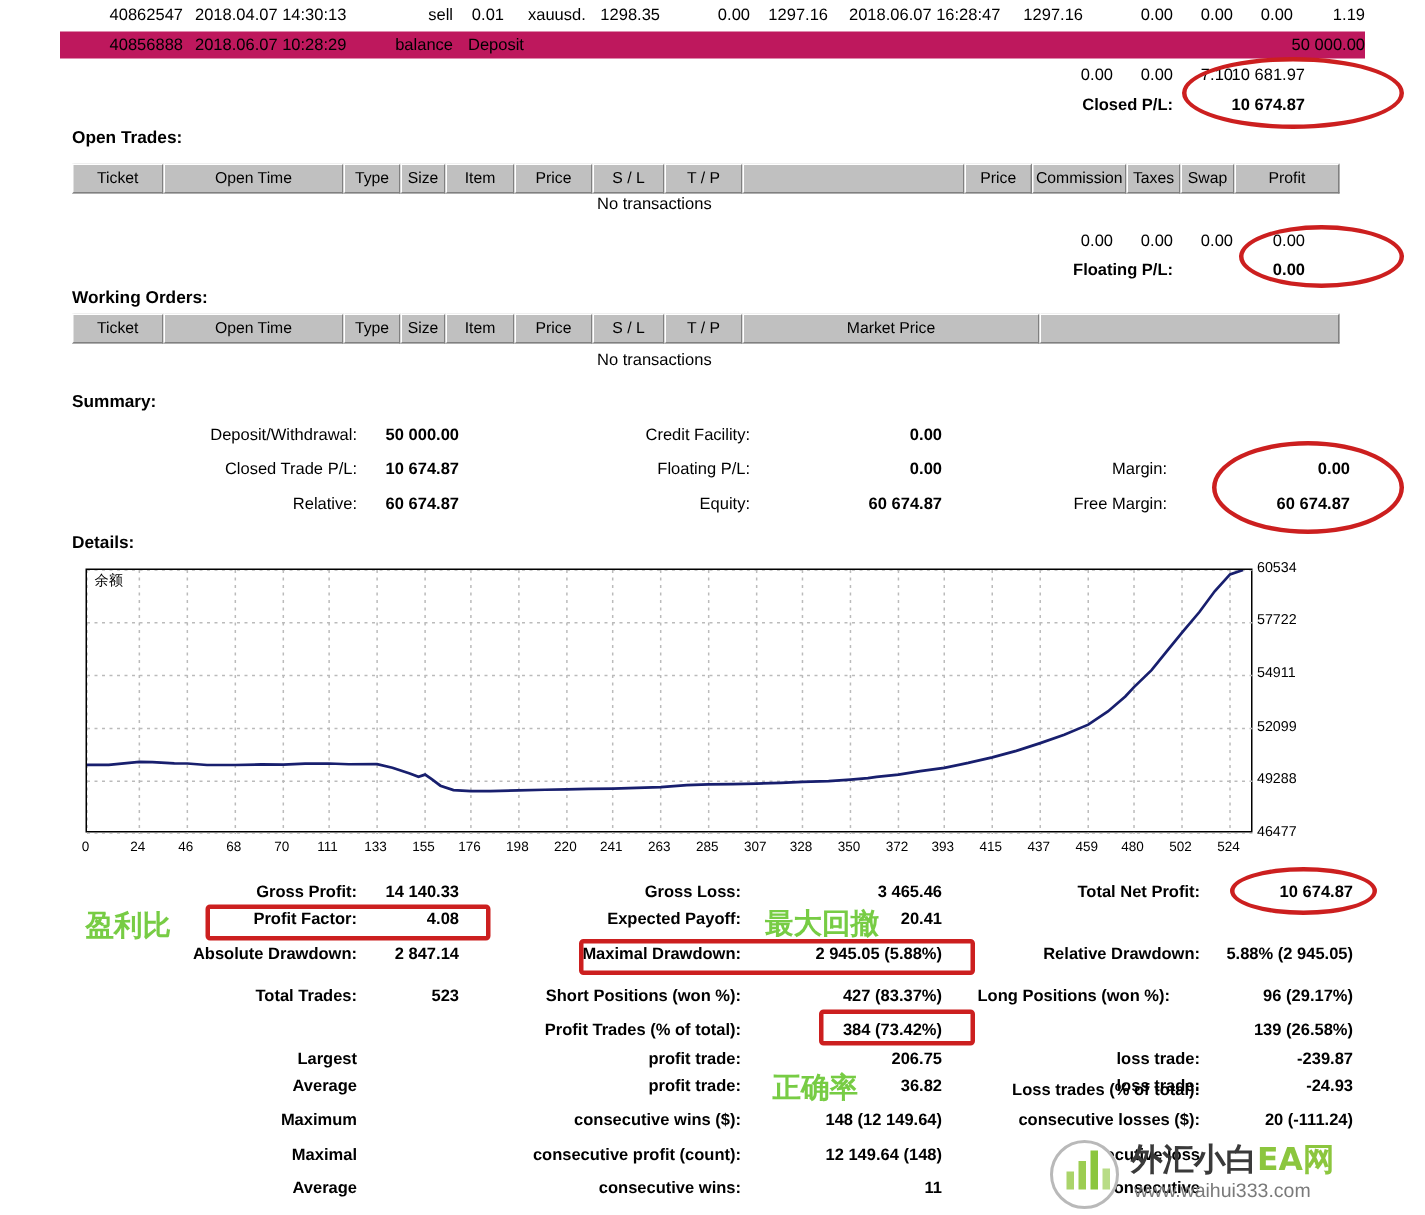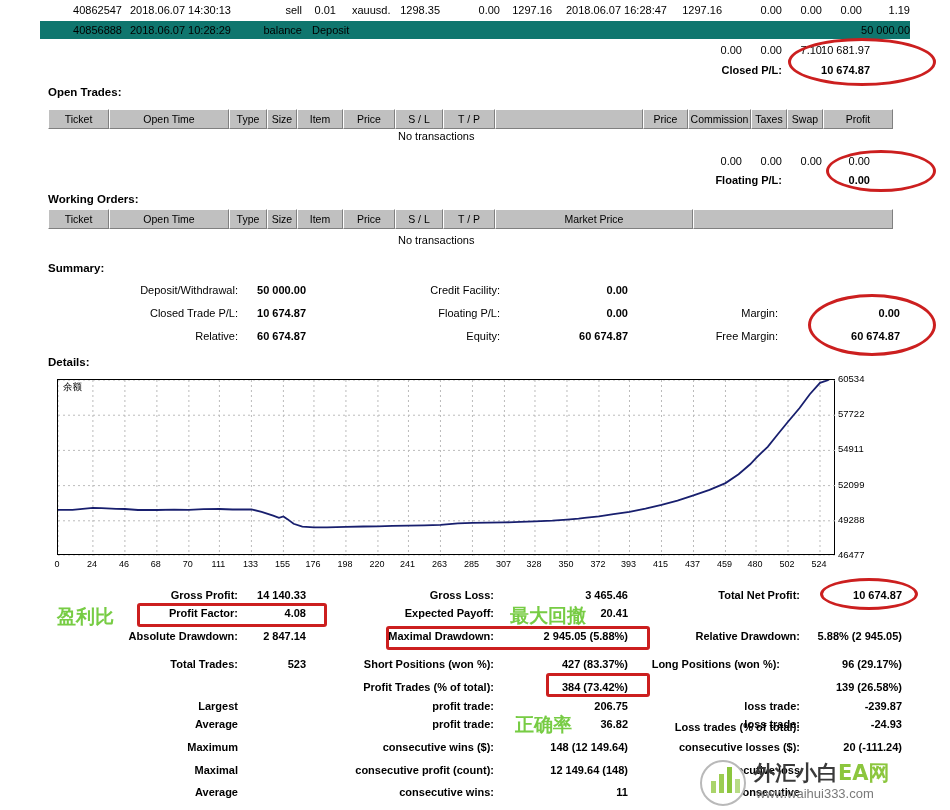--- a/index.html
+++ b/index.html
@@ -7,21 +7,21 @@
     margin: 0; padding: 0;
     width: 950px; height: 810px;
     background: #ffffff;
     font-family: "Liberation Sans", sans-serif;
     overflow: hidden;
   }
   #page { position: relative; width: 950px; height: 810px; background:#fff; }
 
   
   .trow { position:absolute; left:40px; width:870px; height:18px; font-size:11px; color:#000; }
-  .trow.shaded { background:#0f766e; }
+  .trow.shaded { background:#be185d; }
   .cell { position:absolute; top:2px; white-space:nowrap; line-height:14px; }
   .r { text-align:right; }
 
   
   .totline { position:absolute; font-size:11px; color:#000; white-space:nowrap; }
   .totline.b { font-weight:bold; }
 
   
   .caption { position:absolute; font-size:11.5px; font-weight:bold; color:#000; }
 
@@ -67,21 +67,21 @@
   #wm-cn .g { color:#8cc63e; }
   #wm-url { position:absolute; left:56px; top:28px; font-size:13px; color:#7a7a7a; white-space:nowrap; }
 </style>
 </head>
 <body>
 
 <div id="page">
 
 <div class="trow" style="top:1px;">
   <span class="cell r" style="left:0px;width:82px;">40862547</span>
-  <span class="cell" style="left:90px;">2018.06.07 14:30:13</span>
+  <span class="cell" style="left:90px;">2018.04.07 14:30:13</span>
   <span class="cell r" style="left:200px;width:62px;">sell</span>
   <span class="cell r" style="left:264px;width:32px;">0.01</span>
   <span class="cell" style="left:312px;">xauusd.</span>
   <span class="cell r" style="left:350px;width:50px;">1298.35</span>
   <span class="cell r" style="left:412px;width:48px;">0.00</span>
   <span class="cell r" style="left:462px;width:50px;">1297.16</span>
   <span class="cell" style="left:526px;">2018.06.07 16:28:47</span>
   <span class="cell r" style="left:632px;width:50px;">1297.16</span>
   <span class="cell r" style="left:686px;width:56px;">0.00</span>
   <span class="cell r" style="left:726px;width:56px;">0.00</span>

